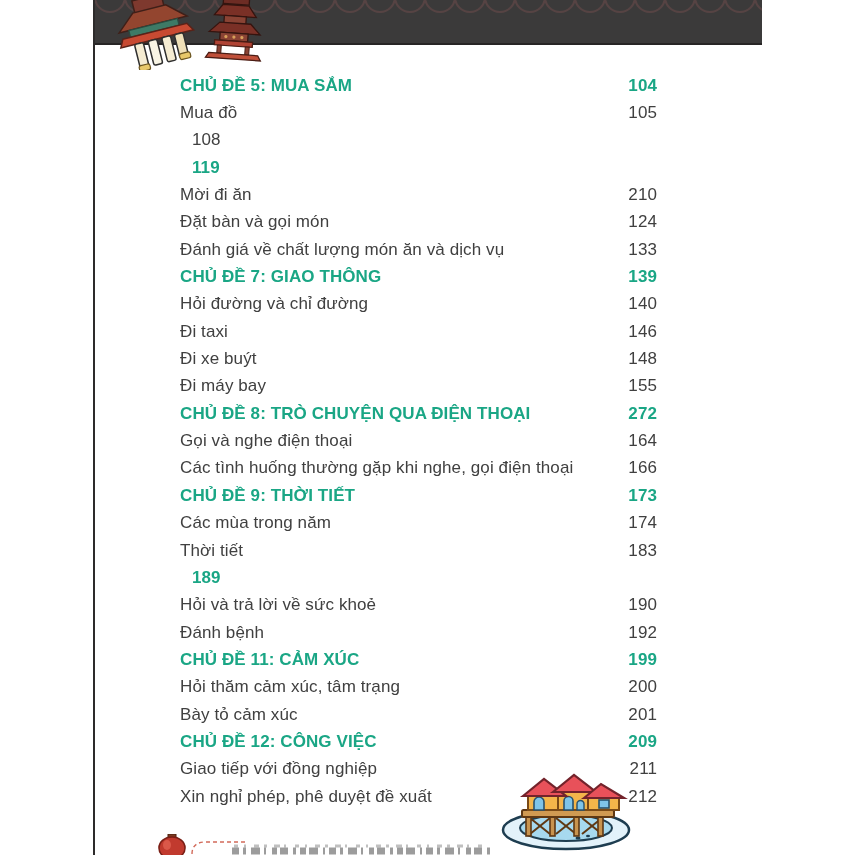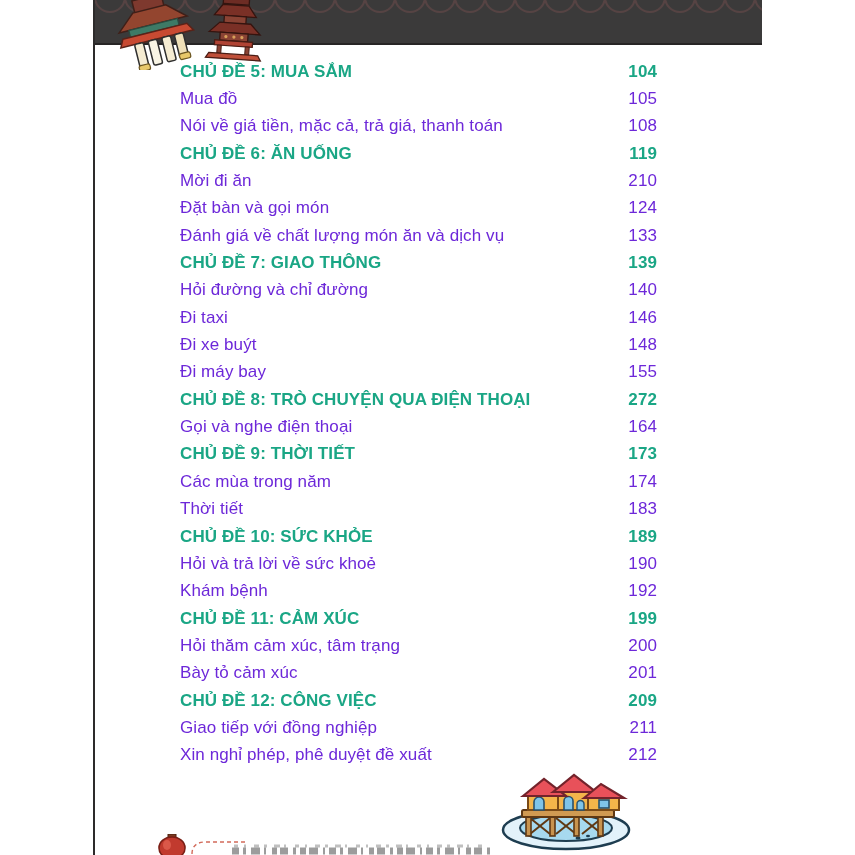--- a/index.html
+++ b/index.html
@@ -27,27 +27,27 @@
     width: 667px; height: 45px;
     background: #3b3a3a; overflow: hidden;
   }
   .roof-band .bottom-line {
     position: absolute; left: 0; bottom: 0;
     width: 100%; height: 2px; background: #272525;
   }
 
   
   .toc {
-    position: absolute; left: 85px; top: 58px;
+    position: absolute; left: 85px; top: 72px;
     width: 477px;
   }
   .toc-row {
     display: flex; justify-content: space-between; align-items: center;
     height: 27.35px;
-    font-size: 17px; color: #6d28d9;
+    font-size: 17px; color: #404040;
     letter-spacing: 0.1px;
     white-space: nowrap;
   }
   .toc-row.chapter { color: #1aa685; font-weight: bold; }
   .toc-row .lbl { flex: 1 1 auto; overflow: hidden; }
   .toc-row .pg  { flex: 0 0 auto; text-align: left; padding-left: 12px; }
 
   
   .pagodas      { position: absolute; left: 17px;  top: 0;     width: 150px; height: 70px; }
   .stilt-house  { position: absolute; left: 403px; top: 766px; width: 140px; height: 86px; }
@@ -110,25 +110,23 @@
     <div class="toc">
       <div class="toc-row chapter">
           <span class="lbl">CHỦ ĐỀ 5: MUA SẮM</span>
           <span class="pg">104</span>
         </div>
       <div class="toc-row">
           <span class="lbl">Mua đồ</span>
           <span class="pg">105</span>
         </div>
       <div class="toc-row">
-          <span class="lbl">Nói về giá tiền, mặc cả, trả giá, thanh toán</span>
           <span class="pg">108</span>
         </div>
       <div class="toc-row chapter">
-          <span class="lbl">CHỦ ĐỀ 6: ĂN UỐNG</span>
           <span class="pg">119</span>
         </div>
       <div class="toc-row">
           <span class="lbl">Mời đi ăn</span>
           <span class="pg">210</span>
         </div>
       <div class="toc-row">
           <span class="lbl">Đặt bàn và gọi món</span>
           <span class="pg">124</span>
         </div>
@@ -157,42 +155,45 @@
           <span class="pg">155</span>
         </div>
       <div class="toc-row chapter">
           <span class="lbl">CHỦ ĐỀ 8: TRÒ CHUYỆN QUA ĐIỆN THOẠI</span>
           <span class="pg">272</span>
         </div>
       <div class="toc-row">
           <span class="lbl">Gọi và nghe điện thoại</span>
           <span class="pg">164</span>
         </div>
+      <div class="toc-row">
+          <span class="lbl">Các tình huống thường gặp khi nghe, gọi điện thoại</span>
+          <span class="pg">166</span>
+        </div>
       <div class="toc-row chapter">
           <span class="lbl">CHỦ ĐỀ 9: THỜI TIẾT</span>
           <span class="pg">173</span>
         </div>
       <div class="toc-row">
           <span class="lbl">Các mùa trong năm</span>
           <span class="pg">174</span>
         </div>
       <div class="toc-row">
           <span class="lbl">Thời tiết</span>
           <span class="pg">183</span>
         </div>
       <div class="toc-row chapter">
-          <span class="lbl">CHỦ ĐỀ 10: SỨC KHỎE</span>
           <span class="pg">189</span>
         </div>
       <div class="toc-row">
           <span class="lbl">Hỏi và trả lời về sức khoẻ</span>
           <span class="pg">190</span>
         </div>
       <div class="toc-row">
-          <span class="lbl">Khám bệnh</span>
+          <span class="lbl">Đánh bệnh</span>
           <span class="pg">192</span>
         </div>
       <div class="toc-row chapter">
           <span class="lbl">CHỦ ĐỀ 11: CẢM XÚC</span>
           <span class="pg">199</span>
         </div>
       <div class="toc-row">
           <span class="lbl">Hỏi thăm cảm xúc, tâm trạng</span>
           <span class="pg">200</span>
         </div>

